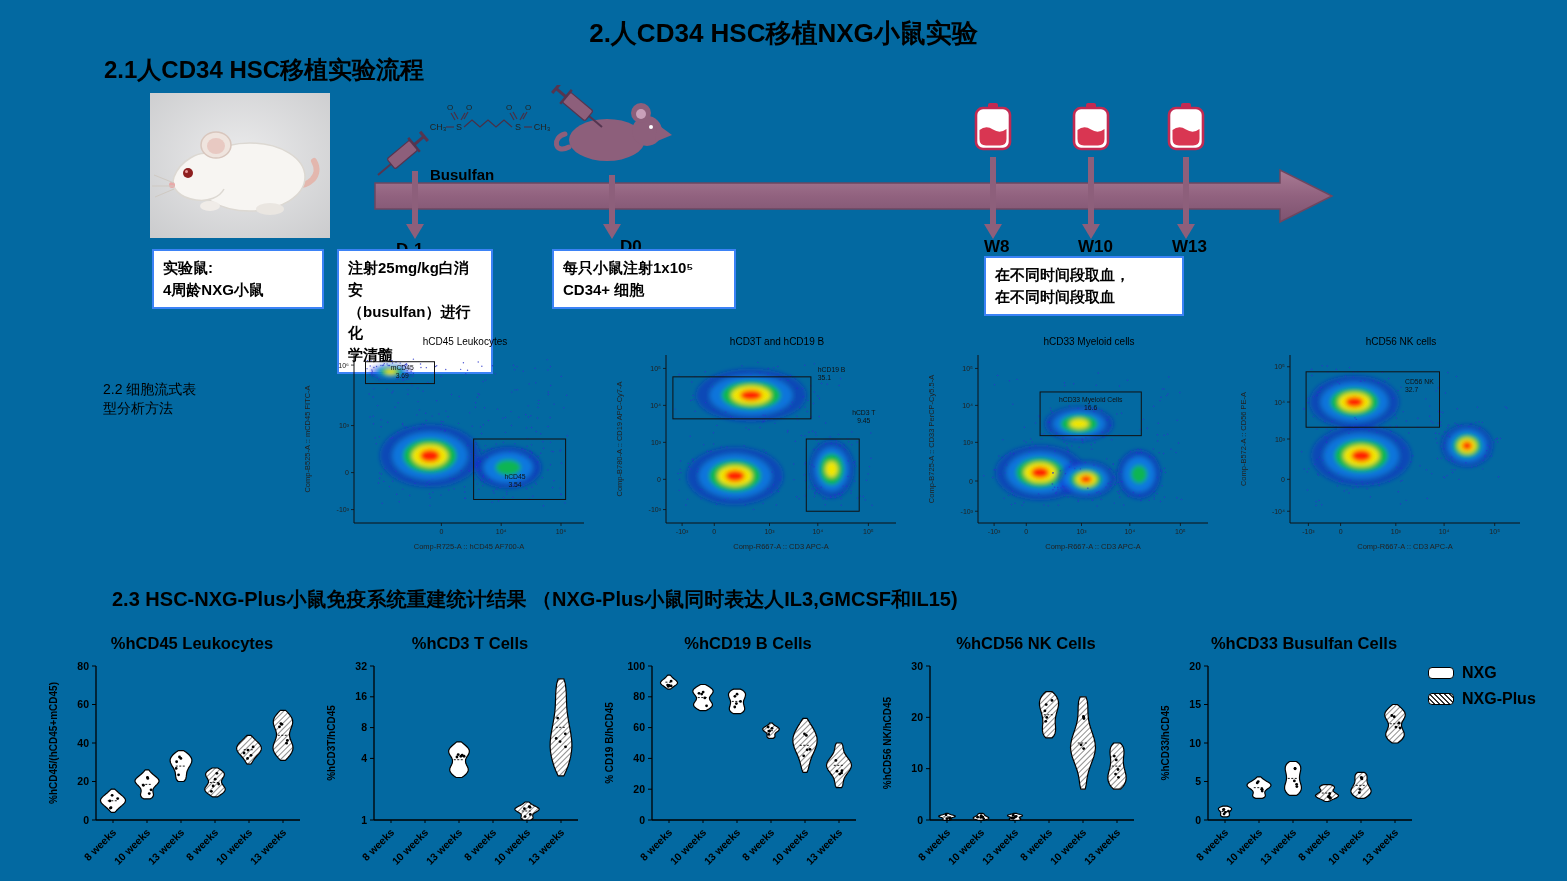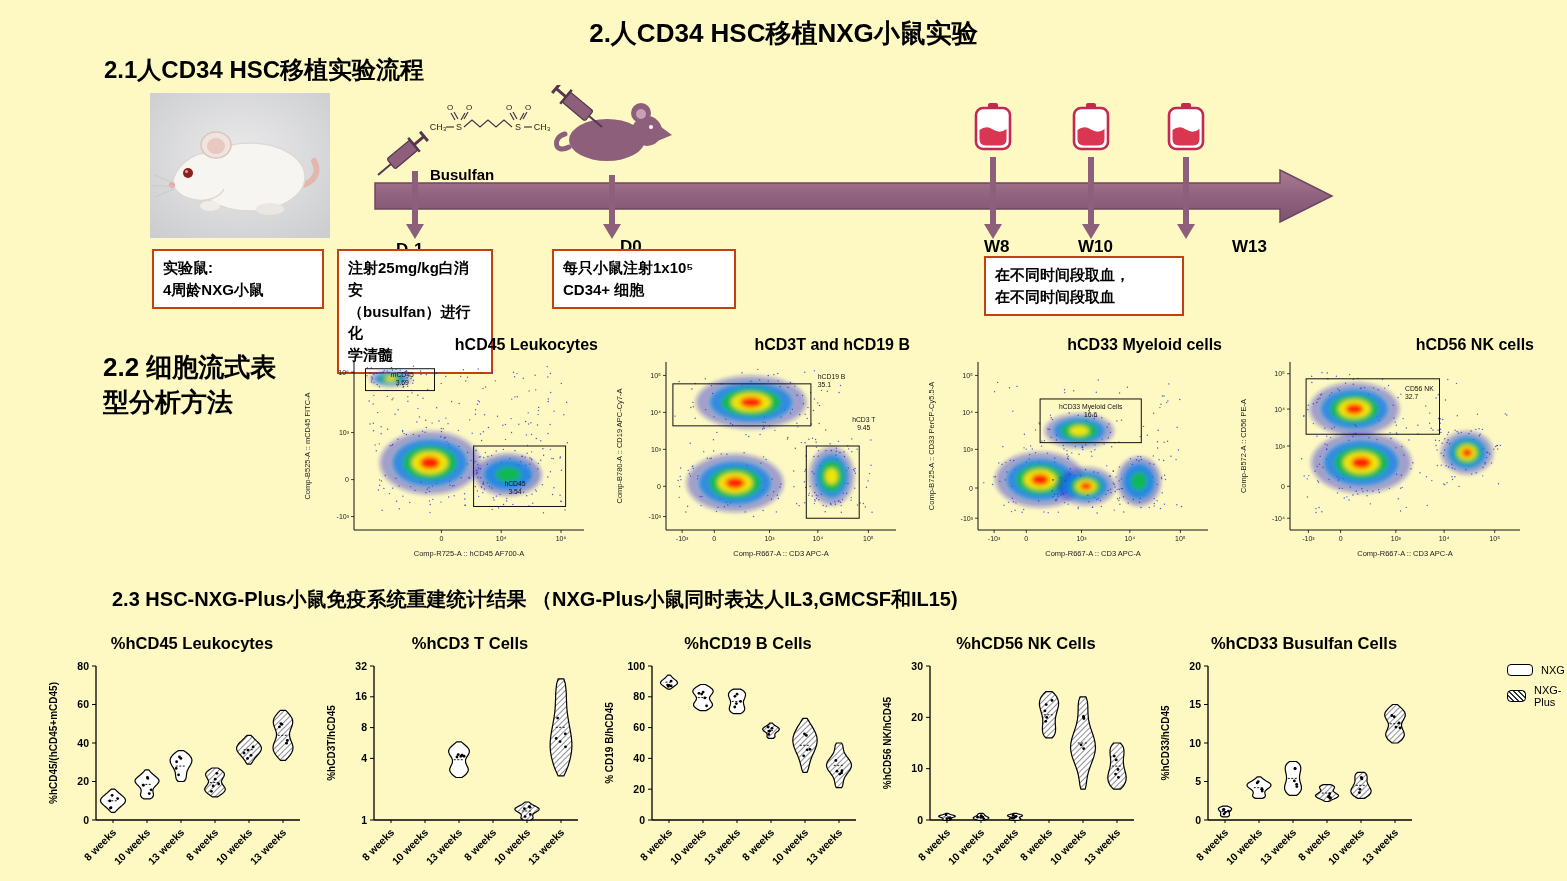--- a/index.html
+++ b/index.html
@@ -1,36 +1,36 @@
 <!DOCTYPE html>
 <html><head>
 <meta charset="utf-8">
 <style>
   *{box-sizing:border-box}
   html,body{margin:0;padding:0;background:#fff}
-  .page{position:relative;width:1567px;height:881px;background:#fef9c3;overflow:hidden;
+  .page{position:relative;width:1567px;height:881px;background:#0369a1;overflow:hidden;
         font-family:"Liberation Sans","DejaVu Sans",sans-serif;color:#000}
   .main-title{position:absolute;left:0;right:0;top:16px;text-align:center;font-size:26px;font-weight:bold}
   .h21{position:absolute;left:104px;top:54px;font-size:24px;font-weight:bold}
-  .h22{position:absolute;left:103px;top:350px;font-size:26px;font-weight:bold;line-height:1.35}
+  .h22{position:absolute;left:103px;top:380px;font-size:14px;font-weight:normal;line-height:1.35}
   .h23{position:absolute;left:112px;top:586px;font-size:20px;font-weight:bold}
   .mouse-photo{position:absolute;left:150px;top:93px}
   .tl{position:absolute;left:330px;top:85px}
   .busulfan-label{position:absolute;left:430px;top:166px;font-size:15px;font-weight:bold}
   .tp-label{position:absolute;font-size:17px;font-weight:bold}
-  .info-box{position:absolute;border:2px solid #c2410c;background:#fff;padding:6px 9px;
+  .info-box{position:absolute;border:2px solid #3b82f6;background:#fff;padding:6px 9px;
             font-size:15px;font-weight:bold;line-height:1.45}
   .info-box.center{text-align:left}
   #flow-row{position:absolute;left:296px;top:336px;display:flex;gap:10px}
   .flow-card{width:302px}
-  .flow-title{text-align:right;font-size:16px;font-weight:bold;padding-left:36px;margin-bottom:2px}
+  .flow-title{text-align:center;font-size:10px;font-weight:normal;padding-left:36px;margin-bottom:2px}
   #violin-row{position:absolute;left:44px;top:634px;display:flex;gap:16px}
   .violin-card{width:262px}
   .violin-title{text-align:center;font-size:16.5px;font-weight:bold;padding-left:34px;height:22px;white-space:nowrap}
-  .legend{position:absolute;left:1507px;top:664px;font-size:11px;font-weight:400}
+  .legend{position:absolute;left:1428px;top:664px;font-size:16px;font-weight:700}
   .legend-item{display:flex;align-items:center;margin-bottom:8px}
   .swatch{width:26px;height:12px;border:1.6px solid #000;border-radius:4px;margin-right:8px;background:#fff}
   .swatch.hatched{background-image:repeating-linear-gradient(45deg,#333 0,#333 1px,transparent 1px,transparent 3.5px)}
   svg text{font-family:"Liberation Sans","DejaVu Sans",sans-serif}
 </style>
 </head>
 <body>
 
 <svg width="0" height="0" style="position:absolute">
   <defs>
@@ -161,21 +161,21 @@
     <use href="#bagShape" transform="translate(744,18)"></use>
     <use href="#bagShape" transform="translate(839,18)"></use>
   </svg>
 
   <div class="busulfan-label">Busulfan</div>
 
   <div class="tp-label" style="left:396px;top:240px">D-1</div>
   <div class="tp-label" style="left:620px;top:237px">D0</div>
   <div class="tp-label" style="left:984px;top:237px">W8</div>
   <div class="tp-label" style="left:1078px;top:237px">W10</div>
-  <div class="tp-label" style="left:1232px;top:237px">W13</div>
+  <div class="tp-label" style="left:1172px;top:237px">W13</div>
 
   <div class="info-box" style="left:152px;top:249px;width:172px">
     <div>实验鼠:</div>
     <div>4周龄NXG小鼠</div>
   </div>
   <div class="info-box" style="left:337px;top:249px;width:156px">
     <div>注射25mg/kg白消安</div>
     <div>（busulfan）进行化</div>
     <div>学清髓</div>
   </div>

